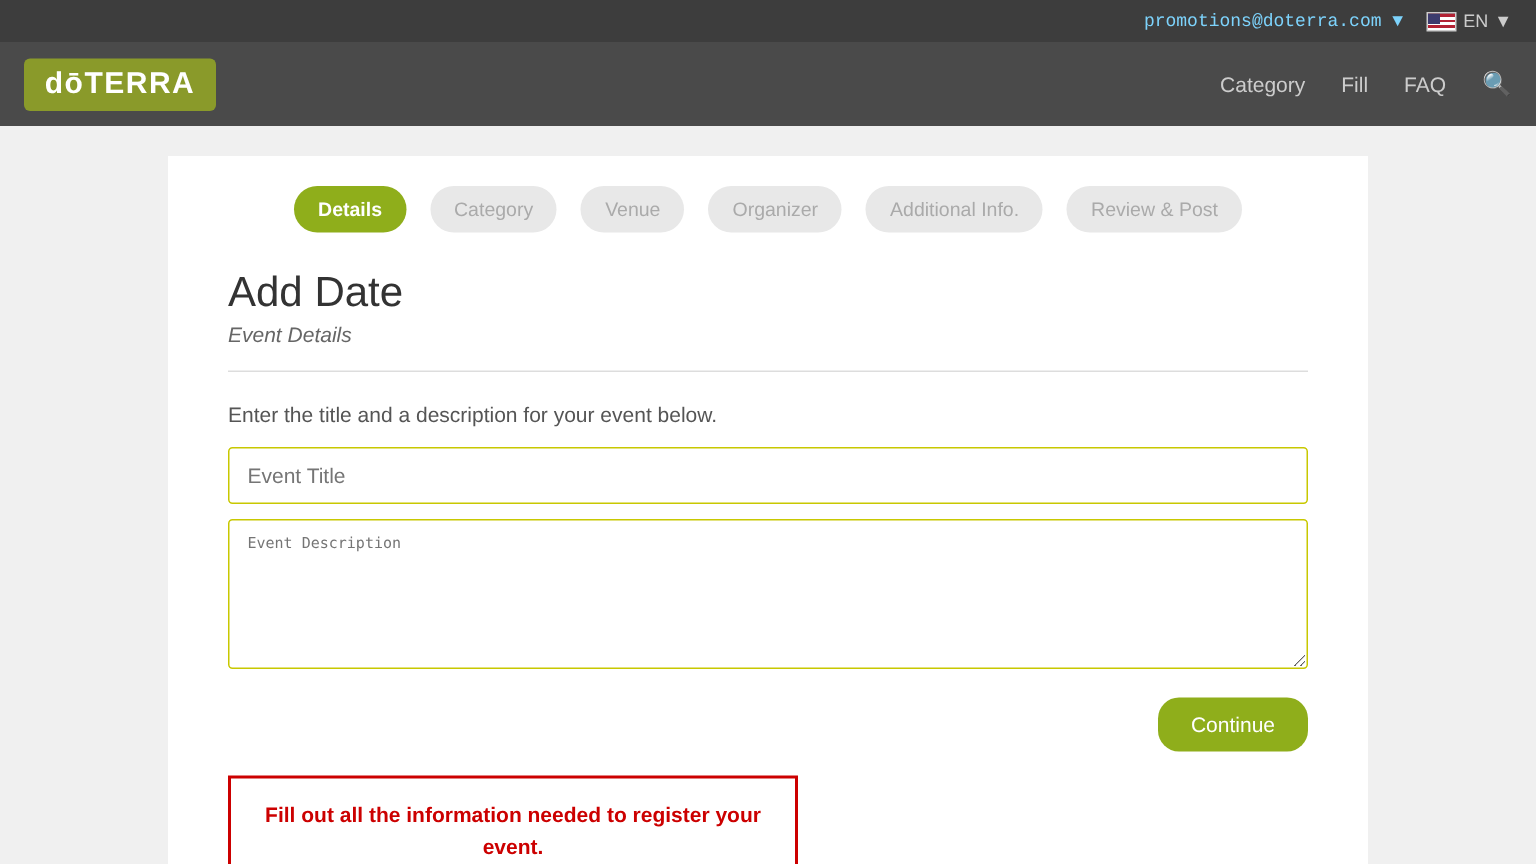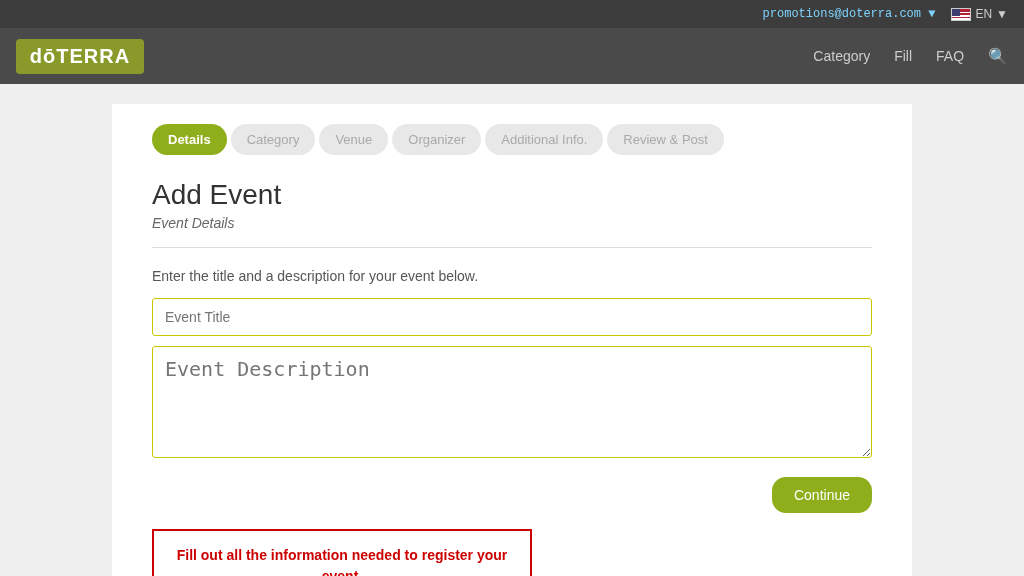--- a/index.html
+++ b/index.html
@@ -99,21 +99,22 @@
       margin: 20px auto;
       background: white;
       padding: 20px 40px 40px;
       min-height: 460px;
     }
 
     
     .steps-bar {
       display: flex;
       align-items: center;
-      gap: 4px;
+      justify-content: center;
+      gap: 16px;
       margin-bottom: 24px;
     }
     .step {
       padding: 8px 16px;
       border-radius: 20px;
       font-size: 13px;
       color: #aaa;
       background: #e8e8e8;
       cursor: pointer;
     }
@@ -156,23 +157,23 @@
       font-size: 14px;
       color: #555;
       margin-bottom: 10px;
       outline: none;
     }
     .form-textarea {
       width: 100%;
       padding: 10px 12px;
       border: 1px solid #c8c800;
       border-radius: 3px;
-      font-size: 20px;
+      font-size: 10px;
       color: #1d4ed8;
-      height: 112px;
+      height: 100px;
       resize: vertical;
       outline: none;
     }
 
     
     .button-row {
       display: flex;
       justify-content: flex-end;
       margin-top: 16px;
     }
@@ -236,21 +237,21 @@
   <div class="steps-bar">
     <div class="step active">Details</div>
     <div class="step">Category</div>
     <div class="step">Venue</div>
     <div class="step">Organizer</div>
     <div class="step">Additional Info.</div>
     <div class="step">Review &amp; Post</div>
   </div>
 
   
-  <h1 class="page-title">Add Event</h1>
+  <h1 class="page-title">Add Date</h1>
   <p class="page-subtitle">Event Details</p>
   <hr class="divider">
 
   
   <p class="form-instruction">Enter the title and a description for your event below.</p>
 
   
   <input class="form-input" type="text" placeholder="Event Title" style="">
 
   

